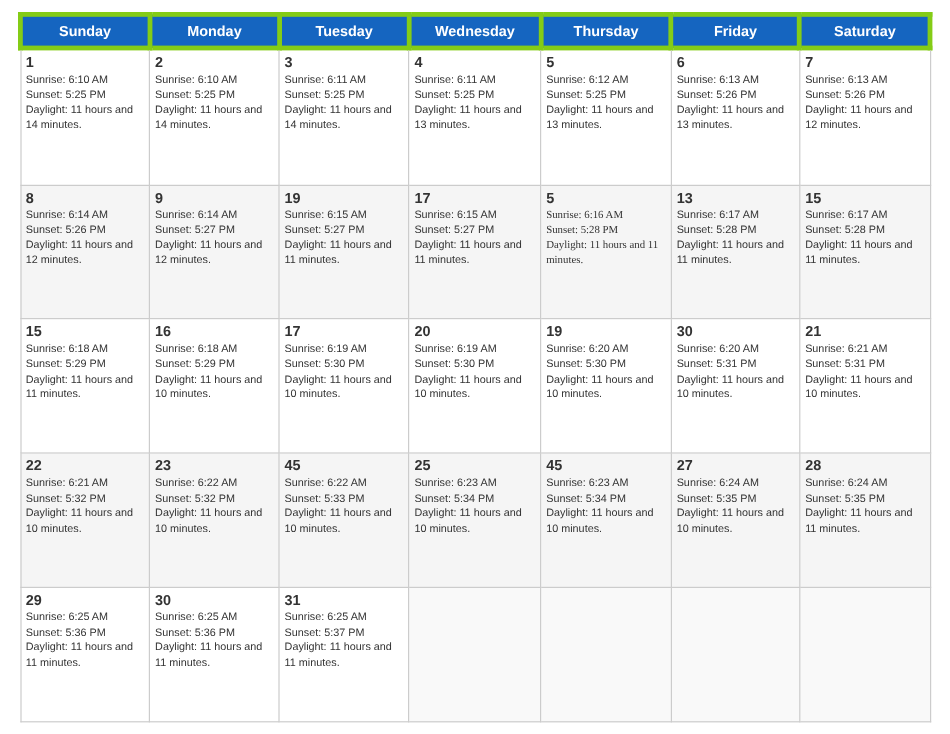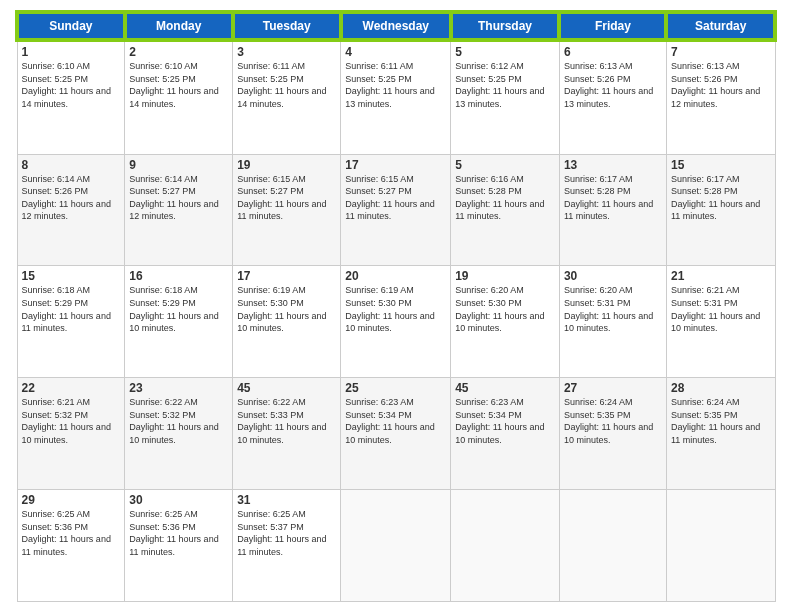--- a/index.html
+++ b/index.html
@@ -167,21 +167,21 @@
 Daylight: 11 hours and 11 minutes.</div>
           </td>
           <td>
             <span class="day-num">17</span>
             <div class="day-info" style="white-space: pre-line;">Sunrise: 6:15 AM
 Sunset: 5:27 PM
 Daylight: 11 hours and 11 minutes.</div>
           </td>
           <td>
             <span class="day-num">5</span>
-            <div class="day-info" style="white-space: pre-line;">Sunrise: 6:16 AM
+            <div class="day-info" style="white-space: pre-line; font-family: Liberation Serif, serif;">Sunrise: 6:16 AM
 Sunset: 5:28 PM
 Daylight: 11 hours and 11 minutes.</div>
           </td>
           <td>
             <span class="day-num">13</span>
             <div class="day-info" style="white-space: pre-line;">Sunrise: 6:17 AM
 Sunset: 5:28 PM
 Daylight: 11 hours and 11 minutes.</div>
           </td>
           <td>

